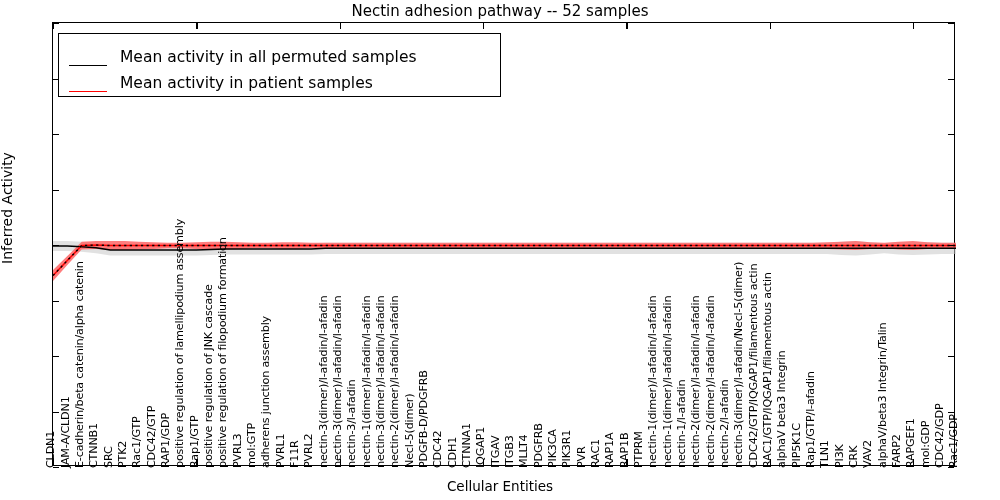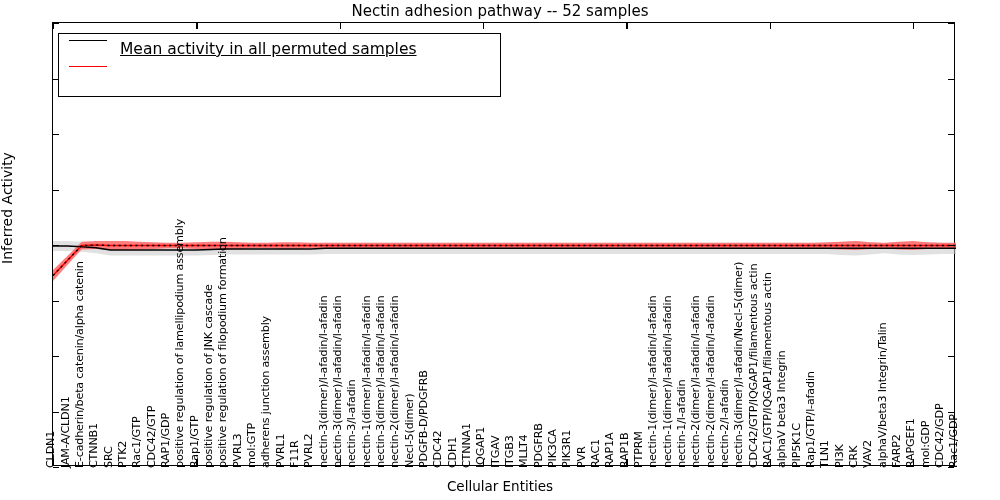--- a/index.html
+++ b/index.html
@@ -25,21 +25,21 @@
 
   #xticklabels{position:absolute;left:52px;top:22px;width:903px;height:444px;
     pointer-events:none;}
   .xtl{position:absolute;bottom:-2px;transform-origin:left bottom;
     transform:rotate(-90deg);white-space:nowrap;font-size:11.2px;color:#000;
     line-height:11px;letter-spacing:-0.2px;}
 
   #legend{position:absolute;left:58px;top:33px;width:443px;height:64px;
     border:1.3px solid #000;background:#fff;box-sizing:border-box;
     padding:6px 10px 0 10px;}
-  .legrow{display:flex;align-items:flex-start;height:26px;text-decoration:underline;}
+  .legrow{display:flex;align-items:flex-end;height:26px;}
   .legline{width:38px;height:0;border-top:1.6px solid #000;margin-right:13px;}
   .legline.red{border-top-color:#ff0000;}
   .legtext{font-size:15.5px;color:#000;}
 </style>
 </head>
 <body>
 
 <div id="fig">
 
   <div id="chart-title">Nectin adhesion pathway -- 52 samples</div>
@@ -162,16 +162,17 @@
       <div class="xtl" style="left: 907.2px;">Rac1/GDP</div>
     </div>
 
   <div id="legend">
     <div class="legrow">
       <span class="legline"></span>
       <span class="legtext">Mean activity in all permuted samples</span>
     </div>
     <div class="legrow">
       <span class="legline red"></span>
+      <span class="legtext">Mean activity in patient samples</span>
     </div>
   </div>
 
 </div>
 
 </body></html>

